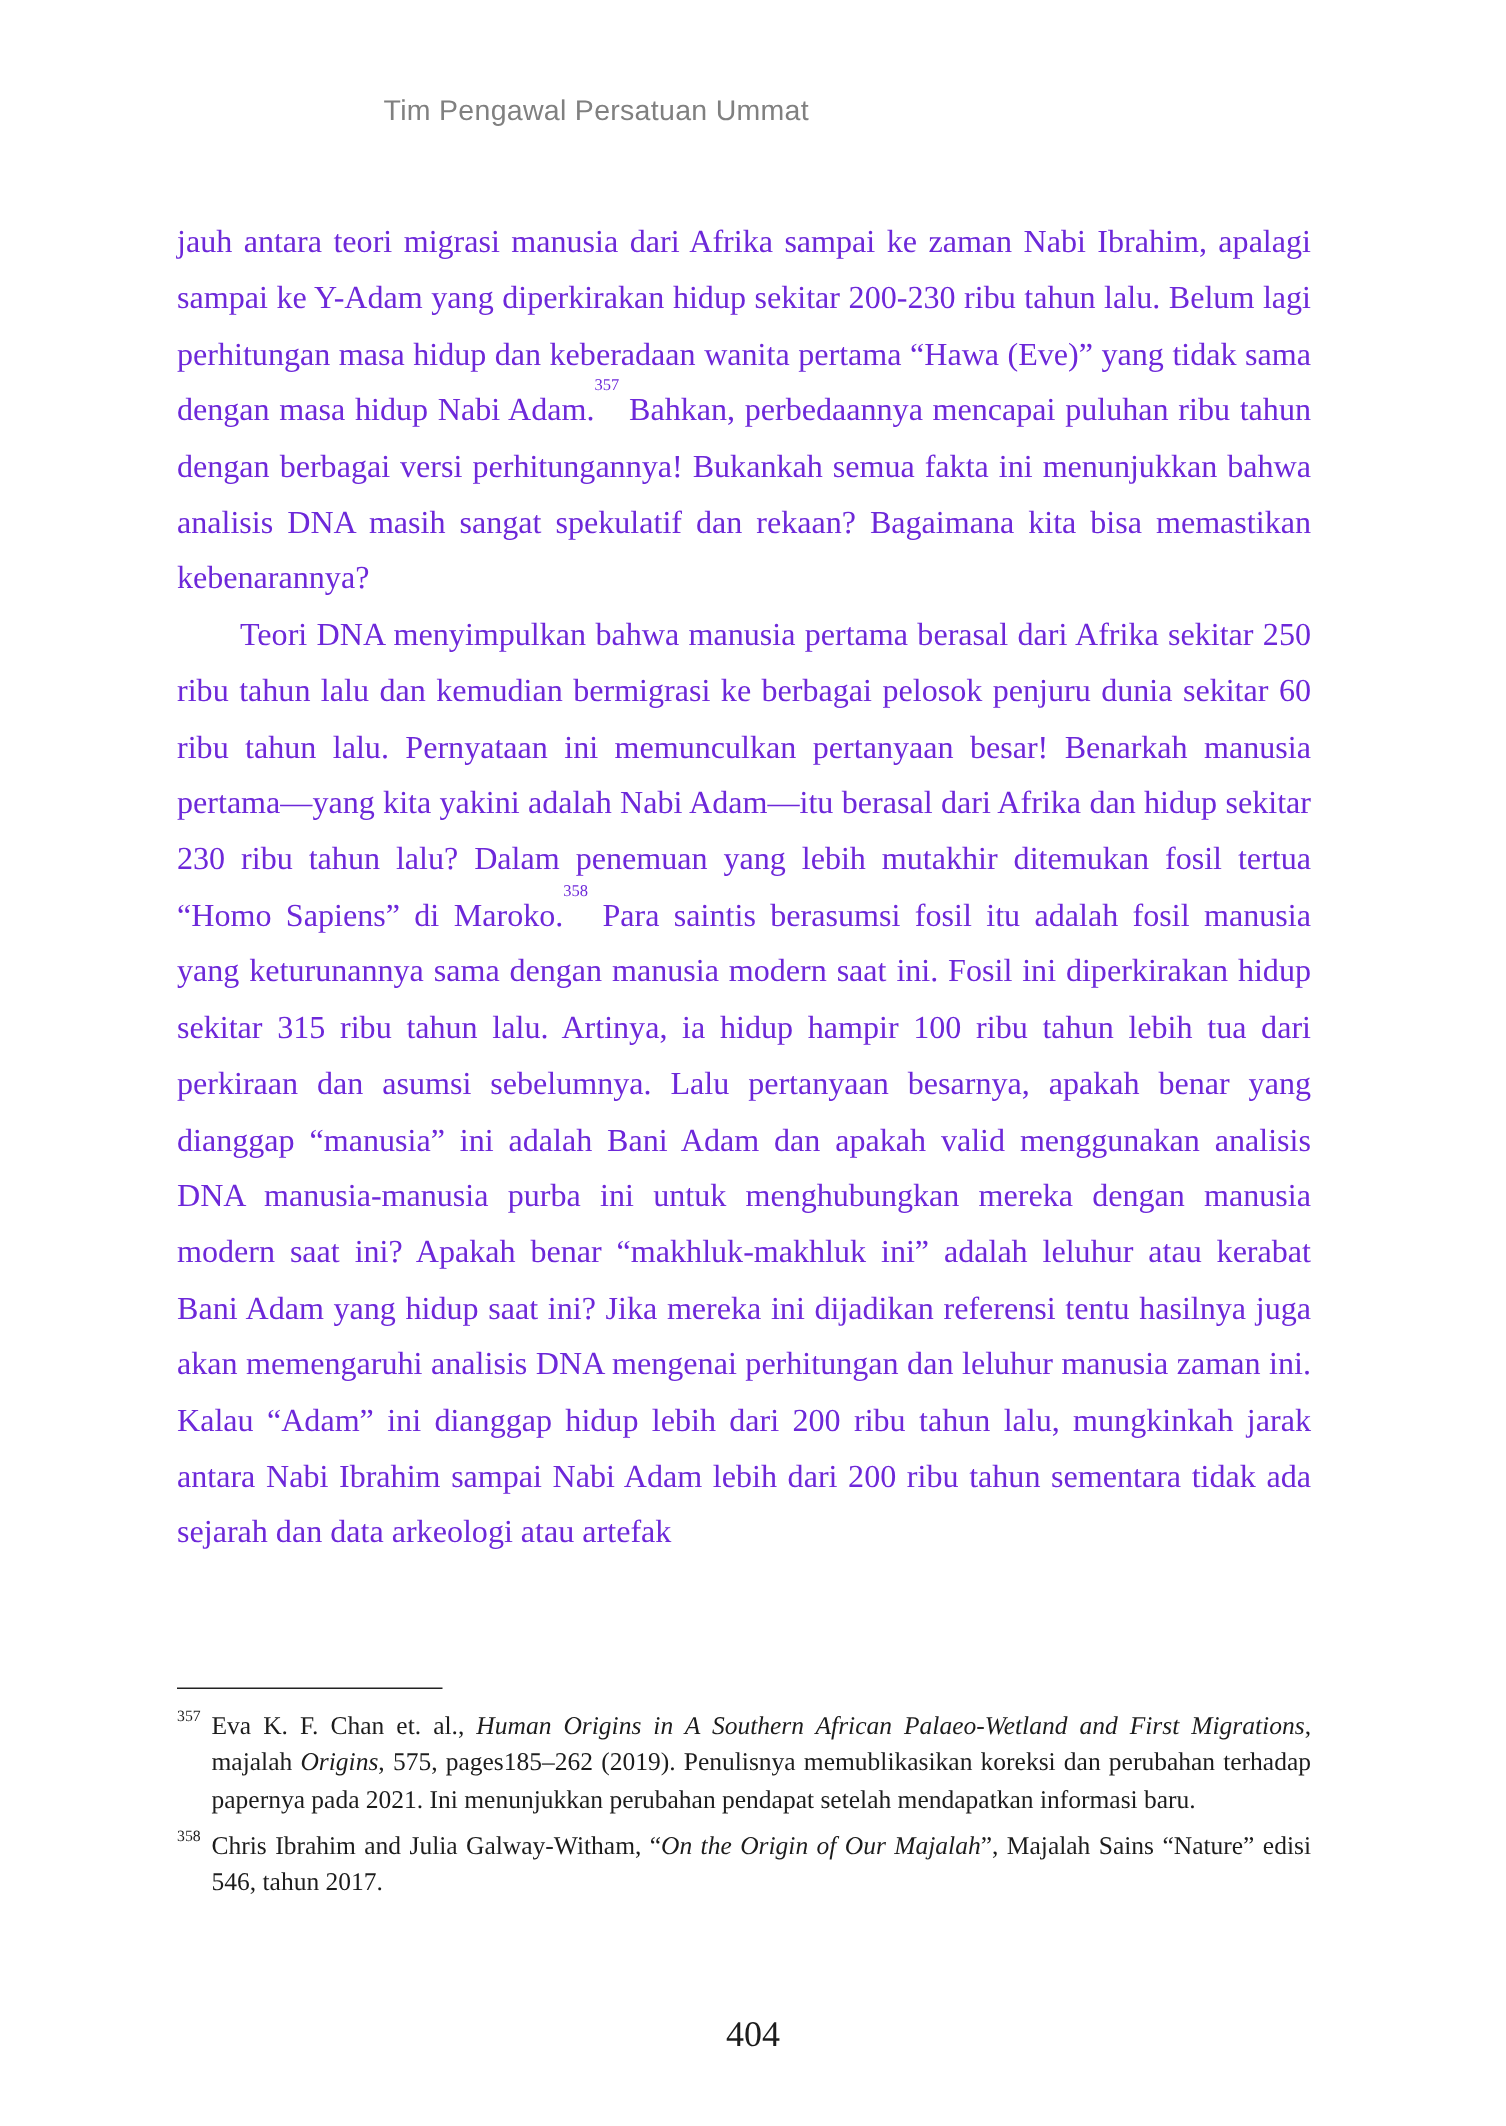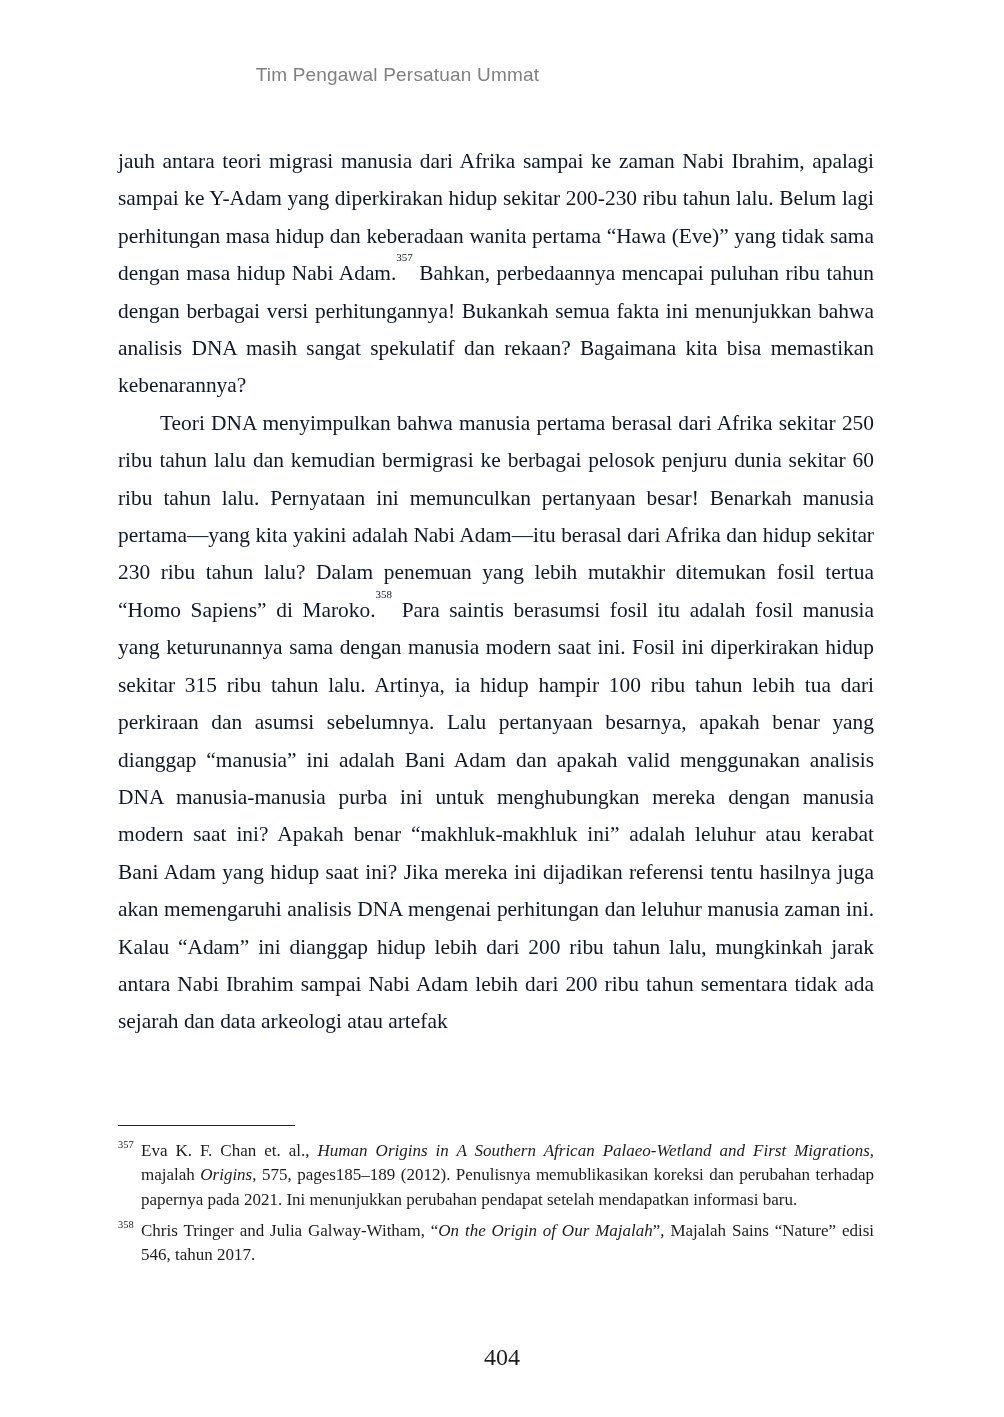--- a/index.html
+++ b/index.html
@@ -27,21 +27,21 @@
   }
   .body-text {
     position: absolute;
     top: 143px;
     left: 118px;
     width: 756px;
     font-family: "Liberation Serif", serif;
     font-size: 21.4px;
     line-height: 37.4px;
     text-align: justify;
-    color: #0f172a;
+    color: #6d28d9;
   }
   .body-text p {
     margin: 0;
   }
   .body-text p.indent {
     text-indent: 42px;
   }
   sup.fnref {
     font-size: 11px;
     vertical-align: top;
@@ -105,20 +105,20 @@
   </p>
   <p class="indent">
     <span>Teori DNA menyimpulkan bahwa manusia pertama berasal dari Afrika sekitar 250 ribu tahun lalu dan kemudian bermigrasi ke berbagai pelosok penjuru dunia sekitar 60 ribu tahun lalu. Pernyataan ini memunculkan pertanyaan besar! Benarkah manusia pertama—yang kita yakini adalah Nabi Adam—itu berasal dari Afrika dan hidup sekitar 230 ribu tahun lalu? Dalam penemuan yang lebih mutakhir ditemukan fosil tertua “Homo Sapiens” di Maroko.</span><sup class="fnref">358</sup><span> Para saintis berasumsi fosil itu adalah fosil manusia yang keturunannya sama dengan manusia modern saat ini. Fosil ini diperkirakan hidup sekitar 315 ribu tahun lalu. Artinya, ia hidup hampir 100 ribu tahun lebih tua dari perkiraan dan asumsi sebelumnya. Lalu pertanyaan besarnya, apakah benar yang dianggap “manusia” ini adalah Bani Adam dan apakah valid menggunakan analisis DNA manusia-manusia purba ini untuk menghubungkan mereka dengan manusia modern saat ini? Apakah benar “makhluk-makhluk ini” adalah leluhur atau kerabat Bani Adam yang hidup saat ini? Jika mereka ini dijadikan referensi tentu hasilnya juga akan memengaruhi analisis DNA mengenai perhitungan dan leluhur manusia zaman ini. Kalau “Adam” ini dianggap hidup lebih dari 200 ribu tahun lalu, mungkinkah jarak antara Nabi Ibrahim sampai Nabi Adam lebih dari 200 ribu tahun sementara tidak ada sejarah dan data arkeologi atau artefak</span>
   </p>
 </div>
 
 <div class="fn-rule"></div>
 
 <div class="footnotes">
   <div class="footnote">
-    <span class="fn-num">357</span><span>Eva K. F. Chan et. al., </span><i>Human Origins in A Southern African Palaeo-Wetland and First Migrations</i><span>, majalah </span><i>Origins</i><span>, 575, pages185–189 (2012). Penulisnya memublikasikan koreksi dan perubahan terhadap papernya pada 2021. Ini menunjukkan perubahan pendapat setelah mendapatkan informasi baru.</span>
+    <span class="fn-num">357</span><span>Eva K. F. Chan et. al., </span><i>Human Origins in A Southern African Palaeo-Wetland and First Migrations</i><span>, majalah </span><i>Origins</i><span>, 575, pages185–262 (2019). Penulisnya memublikasikan koreksi dan perubahan terhadap papernya pada 2021. Ini menunjukkan perubahan pendapat setelah mendapatkan informasi baru.</span>
   </div>
   <div class="footnote">
-    <span class="fn-num">358</span><span>Chris Tringer and Julia Galway-Witham, “</span><i>On the Origin of Our Majalah</i><span>”, Majalah Sains “Nature” edisi 546, tahun 2017.</span>
+    <span class="fn-num">358</span><span>Chris Ibrahim and Julia Galway-Witham, “</span><i>On the Origin of Our Majalah</i><span>”, Majalah Sains “Nature” edisi 546, tahun 2017.</span>
   </div>
 </div>
 
 <div class="page-number">404</div>
 
 </body></html>

